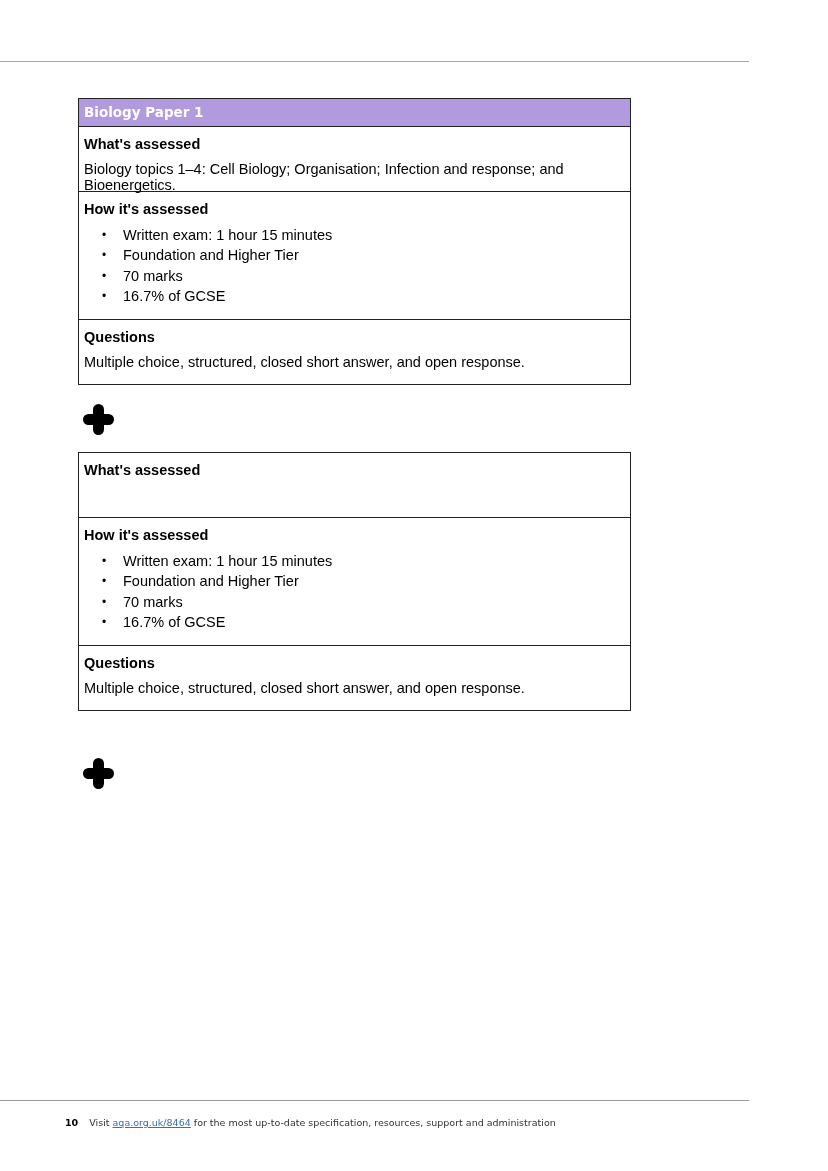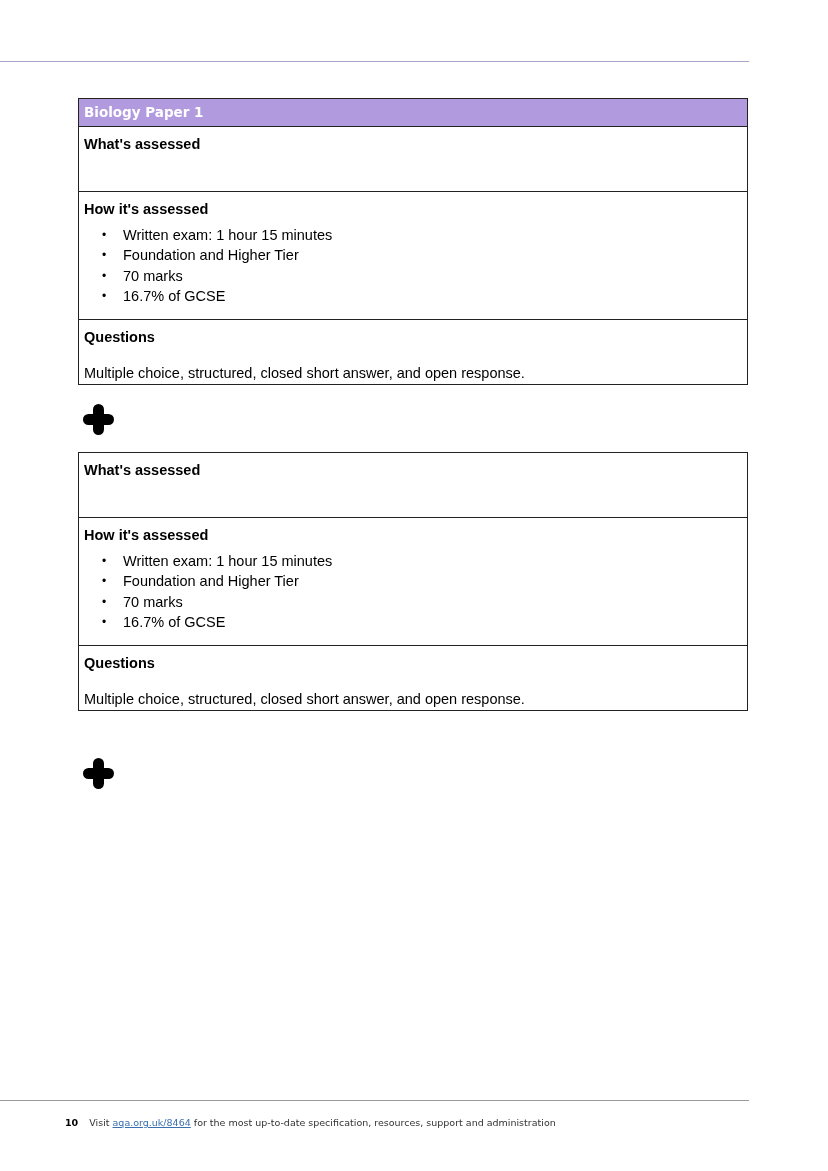--- a/index.html
+++ b/index.html
@@ -1,48 +1,49 @@
 <!DOCTYPE html>
 <html><head>
 <meta charset="utf-8">
 <style>
   html, body { margin: 0; padding: 0; background: #ffffff; }
   body { width: 828px; height: 1171px; position: relative; overflow: hidden; font-family: "Liberation Sans", sans-serif; color: #000; }
   .top-rule { position: absolute; left: 0; top: 61px; width: 749px; height: 1px; background: #a9a3c9; }
   .bottom-rule { position: absolute; left: 0; top: 1100px; width: 749px; height: 1px; background: #9a9a9a; }
-  .paper { position: absolute; left: 78px; width: 670px; border: 1.5px solid #222; box-sizing: border-box; }
+  .paper { position: absolute; left: 78px; width: 553px; border: 1.5px solid #222; box-sizing: border-box; }
   .paper-head { background: #b19ade; color: #fff; font-family: "DejaVu Sans", sans-serif; font-weight: bold; font-size: 13.5px; height: 27px; line-height: 27px; padding-left: 5px; border-bottom: 1.5px solid #222; }
   .sect { padding: 12px 5px; border-bottom: 1.5px solid #222; box-sizing: border-box; }
   .sect:last-child { border-bottom: none; }
   .sect h4 { margin: 0; font-size: 14.5px; font-weight: bold; }
   .sect p { margin: 0; font-size: 14.5px; }
   .s-what { height: 65px; padding-top: 9px; }
   .s-what p { margin-top: 9px; }
   .s-how { height: 128px; padding-top: 9px; }
   .s-how ul { list-style: none; margin: 8px 0 0 0; padding: 0; }
   .s-how li { font-size: 14.5px; line-height: 20.4px; position: relative; padding-left: 39px; }
   .s-how li .bul { position: absolute; left: 18px; top: 0; font-size: 12px; }
   .s-q { height: 64px; padding-top: 9px; }
-  .s-q p { margin-top: 20px; }
+  .s-q p { margin-top: 9px; }
   .plus { position: absolute; left: 83px; width: 31px; height: 31px; }
   .plus .h { position: absolute; left: 0; top: 10px; width: 31px; height: 11px; background: #000; border-radius: 5.5px; }
   .plus .v { position: absolute; left: 10px; top: 0; width: 11px; height: 31px; background: #000; border-radius: 5.5px; }
   .footer { position: absolute; left: 65px; top: 1117px; font-family: "DejaVu Sans", sans-serif; font-size: 9.5px; color: #333; }
   .footer .pg { font-weight: bold; color: #000; margin-right: 8px; }
   .footer a { color: #3a6fb0; text-decoration: underline; }
 </style>
 </head>
 <body>
 
 <div class="top-rule"></div>
 
 <div class="paper" style="top:98px;">
   <div class="paper-head">Biology Paper 1</div>
   <div class="sect s-what">
     <h4>What's assessed</h4>
+    <p>Biology topics 1–4: Cell Biology; Organisation; Infection and response; and Bioenergetics.</p>
   </div>
   <div class="sect s-how">
     <h4>How it's assessed</h4>
     <ul>
       <li><span class="bul">•</span><span>Written exam: 1 hour 15 minutes</span></li>
       <li><span class="bul">•</span><span>Foundation and Higher Tier</span></li>
       <li><span class="bul">•</span><span>70 marks</span></li>
       <li><span class="bul">•</span><span>16.7% of GCSE</span></li>
     </ul>
   </div>

